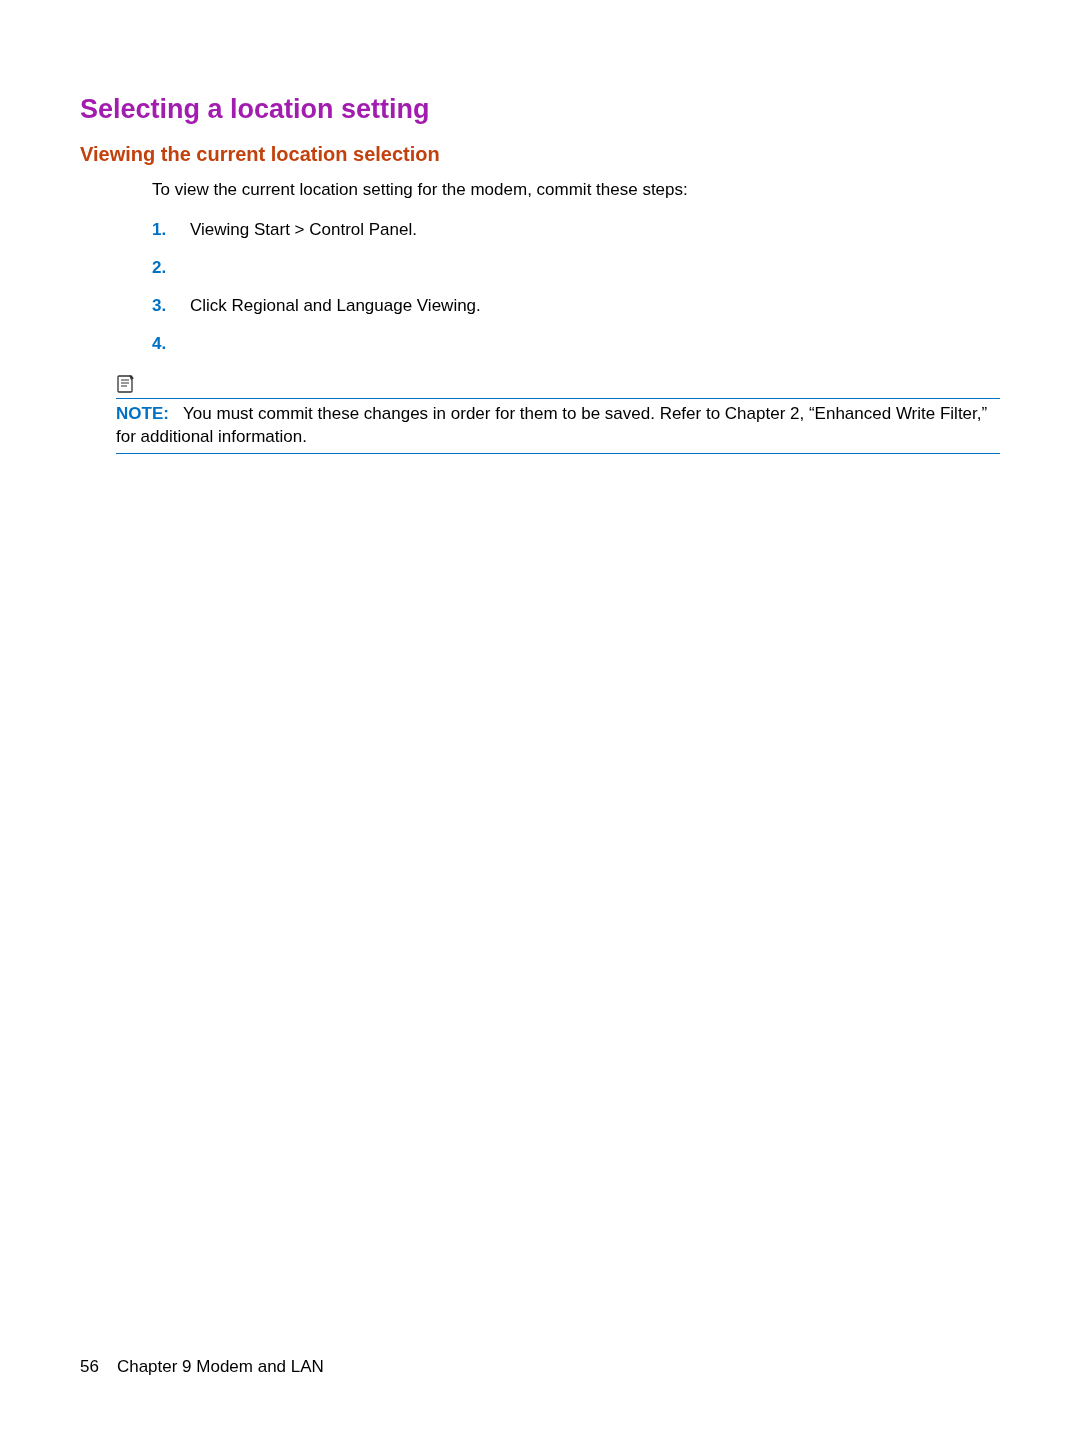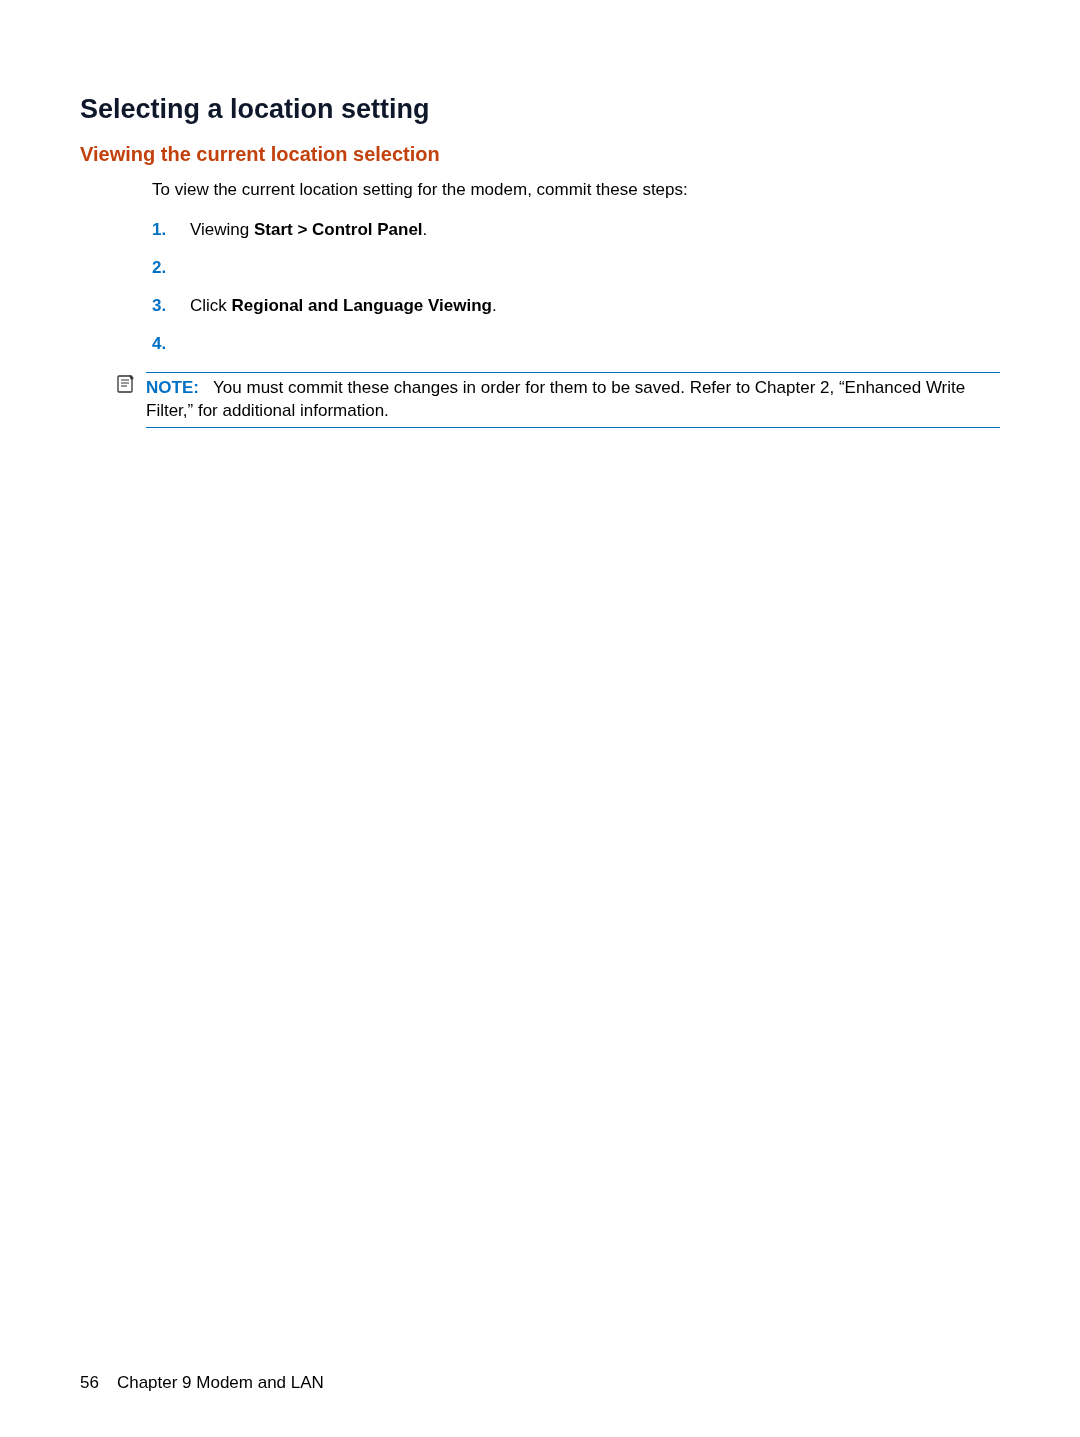--- a/index.html
+++ b/index.html
@@ -10,21 +10,21 @@
     font-family: Arial, Helvetica, sans-serif;
     color: #000;
     position: relative;
   }
   .page {
     padding: 94px 80px 60px 80px;
     height: 100%;
     position: relative;
   }
   h1 {
-    color: #0f172a;
+    color: #a21caf;
     font-size: 27px;
     font-weight: bold;
     margin-bottom: 18px;
   }
   h2 {
     color: #c2410c;
     font-size: 20px;
     font-weight: bold;
     margin-bottom: 14px;
   }
@@ -42,26 +42,27 @@
     margin-bottom: 18px;
     display: flex;
   }
   .num {
     color: #0071c5;
     font-weight: bold;
     width: 38px;
     flex-shrink: 0;
   }
   .li-text { }
-  .li-text b { font-weight: bold; }
+  .li-text b { font-weight: normal; }
   .note-block {
     margin-top: 4px;
     margin-left: 36px;
     display: flex;
     align-items: flex-start;
+    flex-direction: column;
   }
   .note-icon {
     flex-shrink: 0;
     margin-right: 10px;
     margin-top: 2px;
   }
   .note-body {
     border-top: 1px solid #0071c5;
     border-bottom: 1px solid #0071c5;
     padding-top: 4px;
@@ -69,21 +70,21 @@
     font-size: 17px;
     line-height: 1.35;
     flex: 1;
   }
   .note-label {
     color: #0071c5;
     font-weight: bold;
   }
   .footer {
     position: absolute;
-    bottom: 44px;
+    bottom: 60px;
     left: 80px;
     font-size: 17px;
   }
   .footer .pg { margin-right: 18px; }
 </style>
 </head>
 <body>
 
 <div class="page">
 

